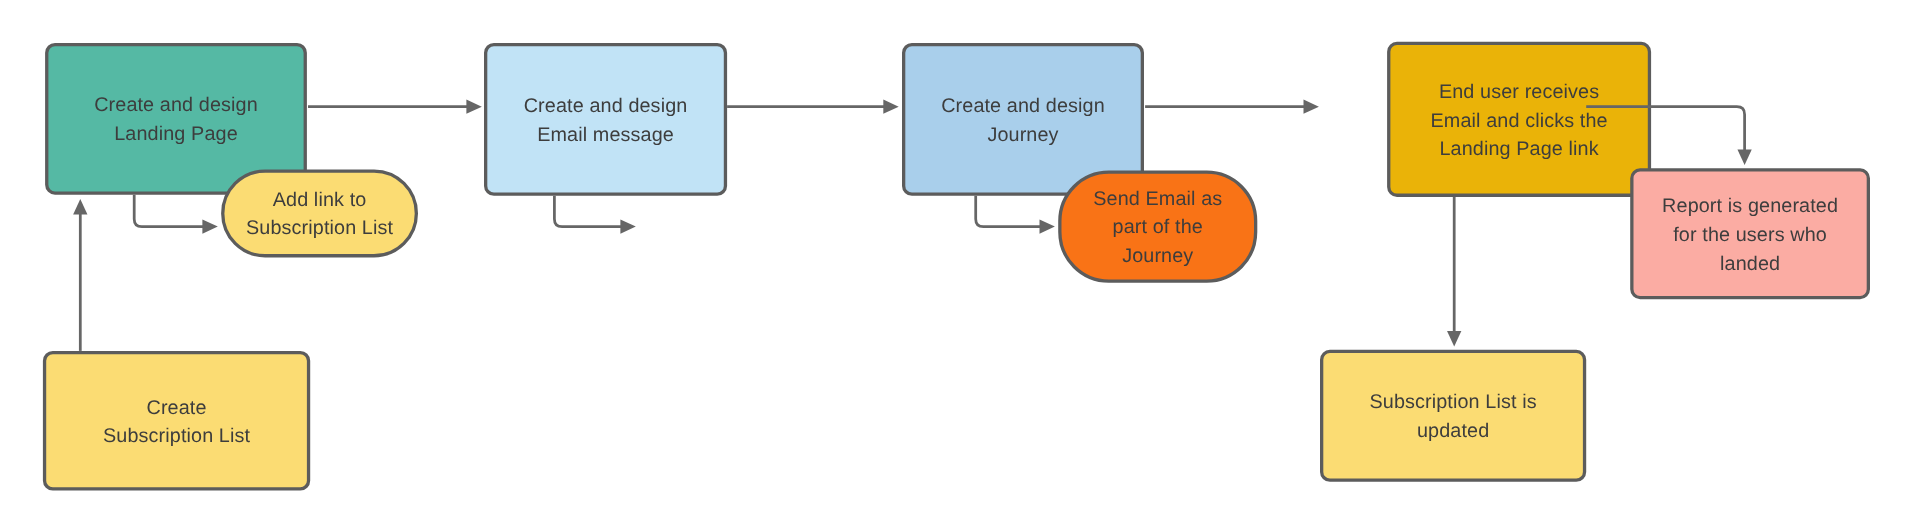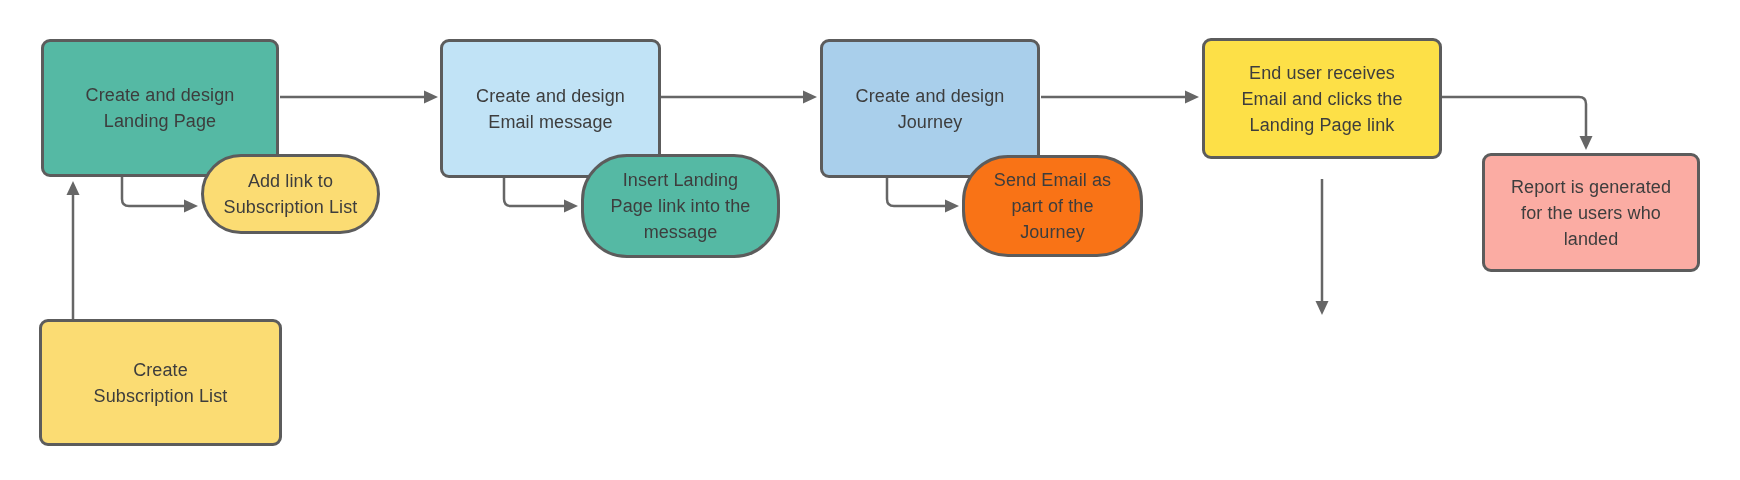--- a/index.html
+++ b/index.html
@@ -51,42 +51,41 @@
 Landing Page</span>
     </div>
     <div class="node rect" style="left: 440px; top: 39px; width: 221px; height: 139px; background: rgb(193, 227, 246); border-color: rgb(92, 92, 92);">
       <span class="node-label">Create and design
 Email message</span>
     </div>
     <div class="node rect" style="left: 820px; top: 39px; width: 220px; height: 139px; background: rgb(169, 207, 235); border-color: rgb(92, 92, 92);">
       <span class="node-label">Create and design
 Journey</span>
     </div>
-    <div class="node rect" style="left: 1202px; top: 38px; width: 240px; height: 121px; background: #fde047; border-color: rgb(92, 92, 92);">
+    <div class="node rect" style="left: 1261px; top: 38px; width: 240px; height: 141px; background: #eab308; border-color: rgb(92, 92, 92);">
       <span class="node-label">End user receives
 Email and clicks the
 Landing Page link</span>
     </div>
     <div class="node rect" style="left: 1482px; top: 153px; width: 218px; height: 119px; background: rgb(251, 172, 163); border-color: rgb(92, 92, 92);">
       <span class="node-label">Report is generated
 for the users who
 landed</span>
     </div>
+    <div class="node rect" style="left: 1200px; top: 318px; width: 242px; height: 120px; background: rgb(251, 220, 115); border-color: rgb(92, 92, 92);">
+      <span class="node-label">Subscription List is
+updated</span>
+    </div>
     <div class="node rect" style="left: 39px; top: 319px; width: 243px; height: 127px; background: rgb(251, 220, 115); border-color: rgb(92, 92, 92);">
       <span class="node-label">Create
 Subscription List</span>
     </div>
     <div class="node pill" style="left: 201px; top: 154px; width: 179px; height: 80px; background: rgb(251, 220, 115); border-color: rgb(92, 92, 92);">
       <span class="node-label">Add link to
 Subscription List</span>
-    </div>
-    <div class="node pill" style="left: 581px; top: 154px; width: 199px; height: 104px; background: rgb(85, 185, 164); border-color: rgb(92, 92, 92);">
-      <span class="node-label">Insert Landing
-Page link into the
-message</span>
     </div>
     <div class="node pill" style="left: 962px; top: 155px; width: 181px; height: 102px; background: #f97316; border-color: rgb(92, 92, 92);">
       <span class="node-label">Send Email as
 part of the
 Journey</span>
     </div>
     <svg class="connector-layer" width="1740" height="480">
       <g>
         <path d="M 280 97 L 427 97" fill="none" stroke="#666666" stroke-width="2.5"></path>
         <polygon points="438,97 424,90.5 424,103.5" fill="#666666"></polygon>

